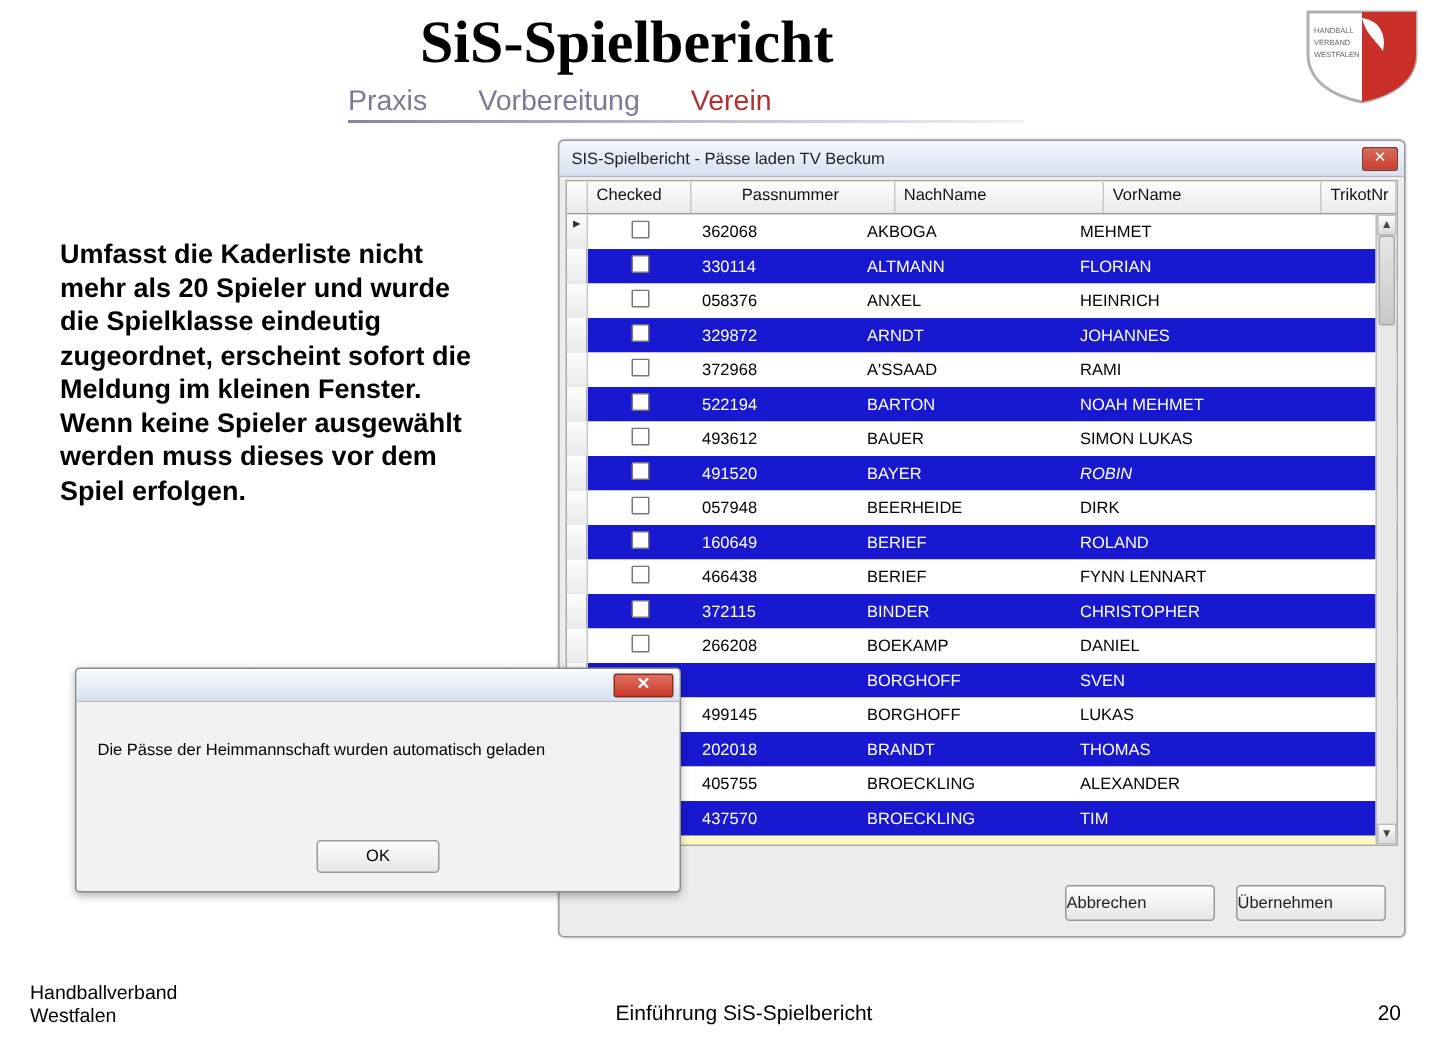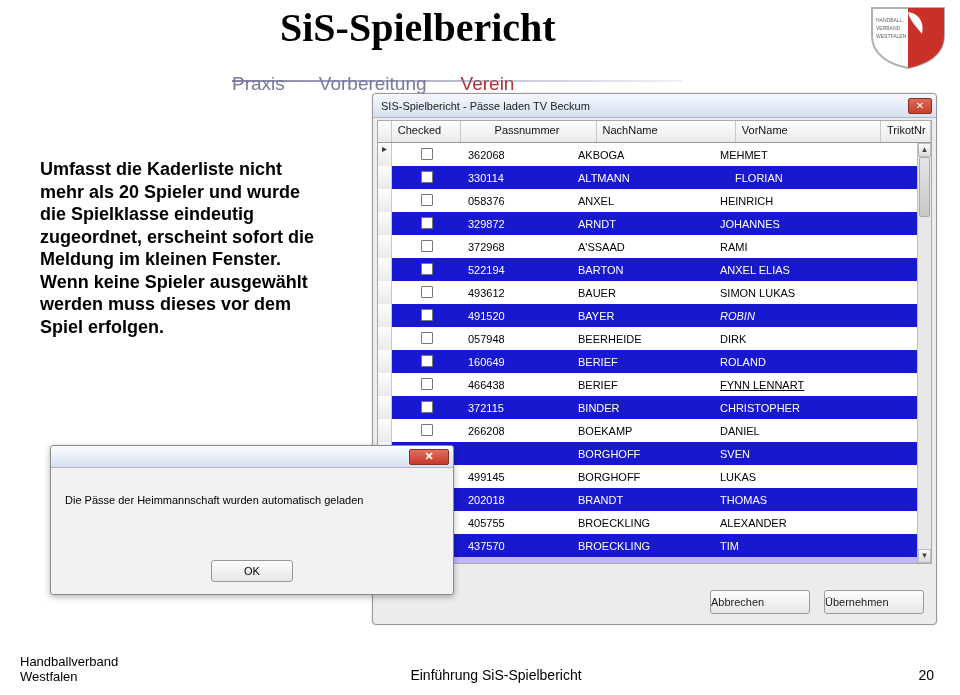--- a/index.html
+++ b/index.html
@@ -1,36 +1,36 @@
 <!DOCTYPE html>
 <html><head>
 <meta charset="utf-8">
 <style>
   * { box-sizing: border-box; margin: 0; padding: 0; }
   body { width: 960px; height: 695px; background: #fff; font-family: Verdana, Arial, sans-serif; position: relative; overflow: hidden; }
 
   .slide-title { position: absolute; top: 4px; left: 280px; font-family: Georgia, serif; font-size: 40px; font-weight: bold; color: #000; }
-  .nav { position: absolute; top: 70px; left: 232px; width: 450px; height: 28px; display: flex; align-items: center; }
+  .nav { position: absolute; top: 54px; left: 232px; width: 450px; height: 28px; display: flex; align-items: center; }
   .nav-underline { position: absolute; top: 80px; left: 232px; width: 450px; height: 2px; background: linear-gradient(to right, rgba(120,120,160,0.9), rgba(120,120,160,0.1)); }
   .nav-item { font-size: 19px; margin-right: 34px; font-family: Verdana, sans-serif; }
   .nav-praxis { color: #7a7a98; }
   .nav-vorb  { color: #7a7a98; }
   .nav-verein{ color: #b33030; }
 
   .logo { position: absolute; top: 2px; right: 10px; width: 84px; height: 68px; }
   .logo svg { width: 100%; height: 100%; }
 
   .left-text { position: absolute; top: 158px; left: 40px; width: 290px; font-size: 18px; font-weight: bold; color: #000; line-height: 1.25; font-family: Verdana, sans-serif; }
 
   
   .win { position: absolute; top: 93px; left: 372px; width: 565px; height: 532px; background: #ececec; border: 1px solid #9a9a9a; border-radius: 4px; box-shadow: 0 0 2px rgba(0,0,0,0.2); }
   .win-title { height: 24px; background: linear-gradient(#f5f8ff,#d6e0f0); border-bottom: 1px solid #b0b8c8; display: flex; align-items: center; justify-content: space-between; padding: 0 4px 0 8px; font-size: 11px; color: #222; border-radius: 4px 4px 0 0; }
   .win-closex { width: 24px; height: 16px; background: linear-gradient(#d96a5a,#c84030); border: 1px solid #8a3020; border-radius: 2px; color: #fff; font-size: 10px; text-align: center; line-height: 14px; }
 
-  .tbl-wrap { position: absolute; top: 26px; left: 4px; right: 4px; height: 444px; border: 1px solid #aaa; background: #c4b5fd; overflow: hidden; }
+  .tbl-wrap { position: absolute; top: 26px; left: 4px; right: 4px; height: 444px; border: 1px solid #aaa; background: #fef9c3; overflow: hidden; }
   .tbl-head { display: flex; background: linear-gradient(#fdfdfd,#eaeaea); border-bottom: 1px solid #9a9a9a; height: 22px; }
   .tbl-head .cell { border-right: 1px solid #c8c8c8; font-size: 11px; color: #111; padding: 3px 6px; }
   .arrow-col { width: 14px; border-right: 1px solid #c8c8c8; }
   .c-check  { width: 70px; }
   .c-pass   { width: 110px; margin-left: 28px; }
   .c-nach   { width: 142px; }
   .c-vorn   { width: 148px; }
   .c-trik   { width: 50px; }
 
   .tbl-body { position: absolute; top: 22px; left: 0; right: 0; bottom: 0; overflow: hidden; }
@@ -108,21 +108,21 @@
           <div class="rcell" style="width: 110px;">362068</div>
           <div class="rcell" style="width: 142px;">AKBOGA</div>
           <div class="rcell" style="width: 148px;">MEHMET</div>
           <div class="rcell" style="width: 50px;"></div>
         </div>
         <div class="row blue">
           <div class="arrow-cell"></div>
           <div class="rcell c-check-cell"><span class="chk"></span></div>
           <div class="rcell" style="width: 110px;">330114</div>
           <div class="rcell" style="width: 142px;">ALTMANN</div>
-          <div class="rcell" style="width: 148px; margin-left: 15px;">FLORIAN</div>
+          <div class="rcell" style="width: 148px;">FLORIAN</div>
           <div class="rcell" style="width: 50px;"></div>
         </div>
         <div class="row white">
           <div class="arrow-cell"></div>
           <div class="rcell c-check-cell"><span class="chk"></span></div>
           <div class="rcell" style="width: 110px;">058376</div>
           <div class="rcell" style="width: 142px;">ANXEL</div>
           <div class="rcell" style="width: 148px;">HEINRICH</div>
           <div class="rcell" style="width: 50px;"></div>
         </div>
@@ -140,21 +140,21 @@
           <div class="rcell" style="width: 110px;">372968</div>
           <div class="rcell" style="width: 142px;">A'SSAAD</div>
           <div class="rcell" style="width: 148px;">RAMI</div>
           <div class="rcell" style="width: 50px;"></div>
         </div>
         <div class="row blue">
           <div class="arrow-cell"></div>
           <div class="rcell c-check-cell"><span class="chk"></span></div>
           <div class="rcell" style="width: 110px;">522194</div>
           <div class="rcell" style="width: 142px;">BARTON</div>
-          <div class="rcell" style="width: 148px;">ANXEL ELIAS</div>
+          <div class="rcell" style="width: 148px;">NOAH MEHMET</div>
           <div class="rcell" style="width: 50px;"></div>
         </div>
         <div class="row white">
           <div class="arrow-cell"></div>
           <div class="rcell c-check-cell"><span class="chk"></span></div>
           <div class="rcell" style="width: 110px;">493612</div>
           <div class="rcell" style="width: 142px;">BAUER</div>
           <div class="rcell" style="width: 148px;">SIMON LUKAS</div>
           <div class="rcell" style="width: 50px;"></div>
         </div>
@@ -180,21 +180,21 @@
           <div class="rcell" style="width: 110px;">160649</div>
           <div class="rcell" style="width: 142px;">BERIEF</div>
           <div class="rcell" style="width: 148px;">ROLAND</div>
           <div class="rcell" style="width: 50px;"></div>
         </div>
         <div class="row white">
           <div class="arrow-cell"></div>
           <div class="rcell c-check-cell"><span class="chk"></span></div>
           <div class="rcell" style="width: 110px;">466438</div>
           <div class="rcell" style="width: 142px;">BERIEF</div>
-          <div class="rcell" style="width: 148px; text-decoration: underline;">FYNN LENNART</div>
+          <div class="rcell" style="width: 148px;">FYNN LENNART</div>
           <div class="rcell" style="width: 50px;"></div>
         </div>
         <div class="row blue">
           <div class="arrow-cell"></div>
           <div class="rcell c-check-cell"><span class="chk"></span></div>
           <div class="rcell" style="width: 110px;">372115</div>
           <div class="rcell" style="width: 142px;">BINDER</div>
           <div class="rcell" style="width: 148px;">CHRISTOPHER</div>
           <div class="rcell" style="width: 50px;"></div>
         </div>

